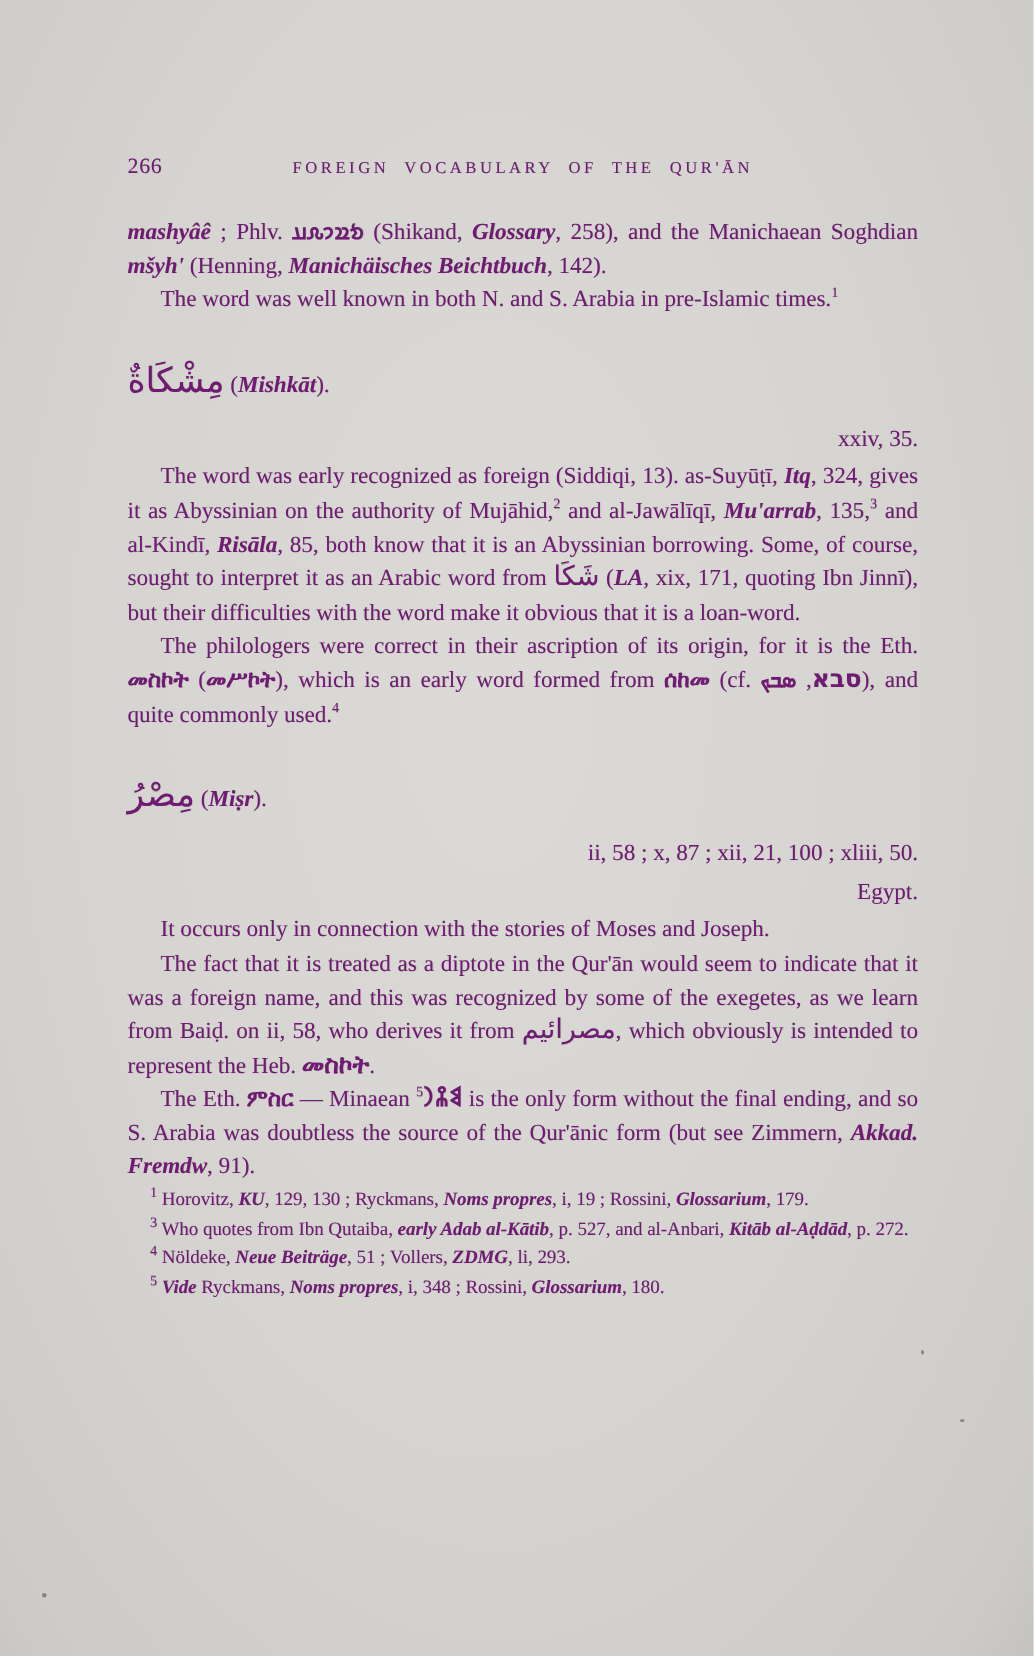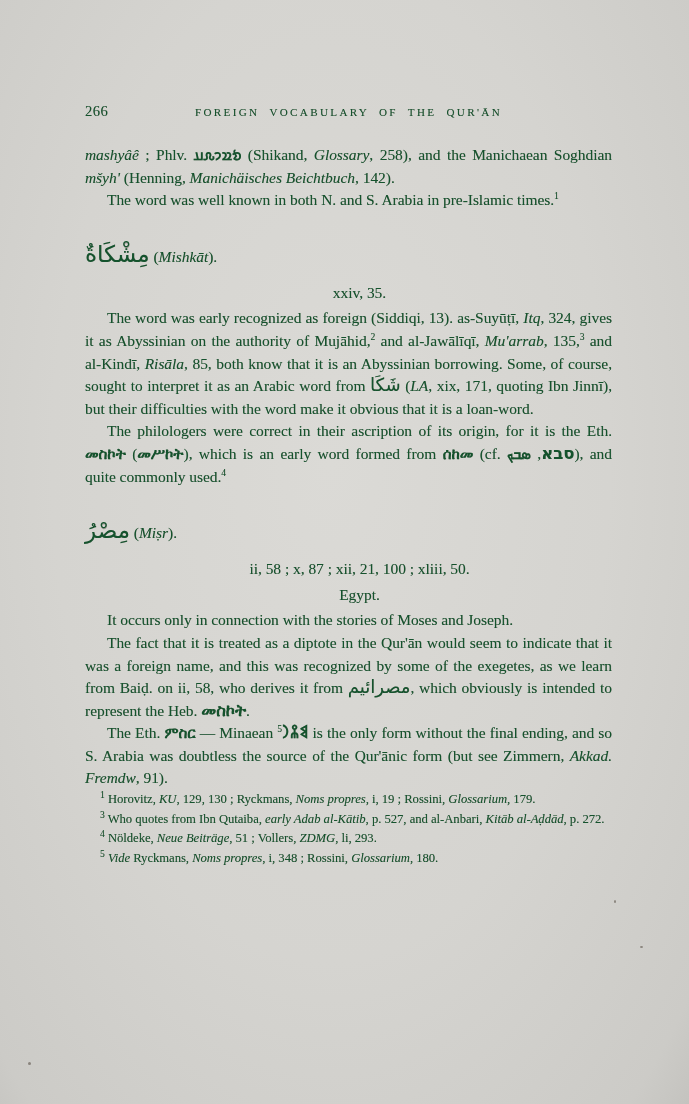--- a/index.html
+++ b/index.html
@@ -6,43 +6,43 @@
   body{
     width:689px;height:1104px;overflow:hidden;
     background:radial-gradient(ellipse at 48% 42%, #dbdad6 0%, #d5d4d0 55%, #cccbc7 92%, #c4c3bf 100%);
     font-family:"Liberation Serif", serif;
   }
   .sheet{
     position:relative;
     box-sizing:border-box;
     width:689px;height:1104px;
     padding:100px 77px 0 85px;
-    color:#14532d;
+    color:#701a75;
     font-size:15.4px;
     line-height:22.6px;
     text-align:justify;
     text-shadow:0.2px 0.2px 0.45px rgba(45,35,25,0.35);
   }
   .pagehead{position:relative;height:20px;margin-bottom:24px;text-align:center;}
   .pageno{position:absolute;left:0;top:0;font-size:14.5px;letter-spacing:0.5px;}
   .runtitle{display:inline-block;font-size:11px;letter-spacing:2.4px;word-spacing:5px;}
   p.para{margin:0;text-indent:22px;}
   p.flush{text-indent:0;}
-  .it{font-style:italic;}
+  .it{font-style:italic;font-weight:bold;}
   .sup{font-size:9.5px;vertical-align:super;line-height:0;letter-spacing:0;}
   .script{font-family:"DejaVu Sans", sans-serif;}
   .ar{font-size:18px;line-height:0;}
   .ar-head{font-size:23px;line-height:0;margin-top:44px;}
   .heb{font-weight:bold;font-size:16.5px;line-height:0;}
   .eth{font-weight:bold;font-size:15px;line-height:0;}
   .syr{font-weight:bold;font-size:15px;line-height:0;}
   .osa{font-weight:bold;font-size:15px;line-height:0;}
   .phl{font-weight:bold;font-size:14px;line-height:0;}
   .entryhead{margin:30px 0 10px;text-indent:0;line-height:30px;}
-  .refline,.glossline{margin:3px 0;text-indent:22px;text-align:center;}
+  .refline,.glossline{margin:3px 0;text-indent:22px;text-align:right;}
   .footnotes{font-size:12.6px;line-height:19.6px;}
   .footnotes p{margin:0;text-indent:15px;}
   .speck{position:absolute;background:rgba(70,60,50,0.5);border-radius:50%;}
 </style>
 </head>
 <body>
 
 <div class="sheet">
 
   <div class="pagehead"><span class="pageno">266</span><span class="runtitle">FOREIGN VOCABULARY OF THE QUR'ĀN</span></div>

